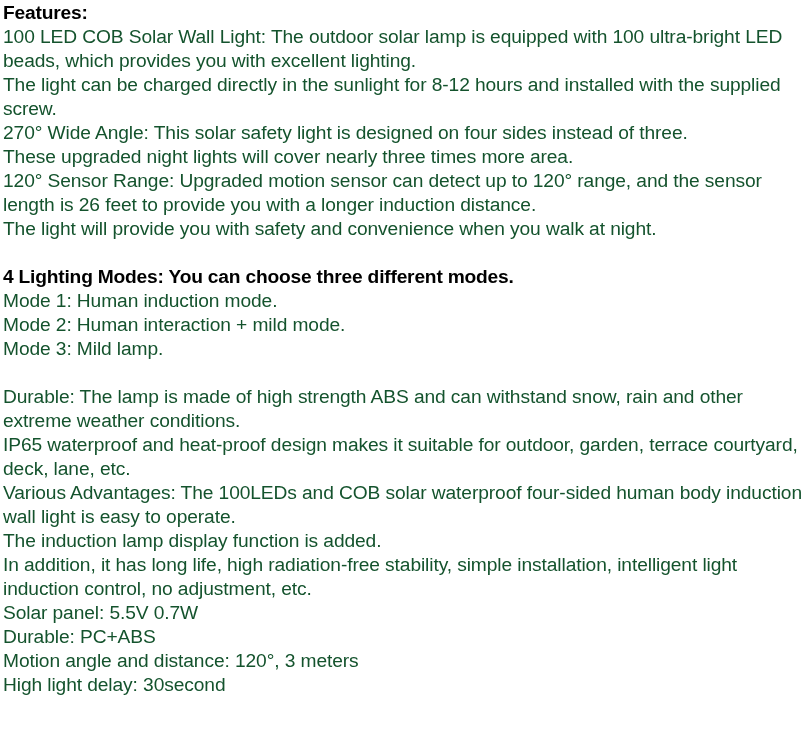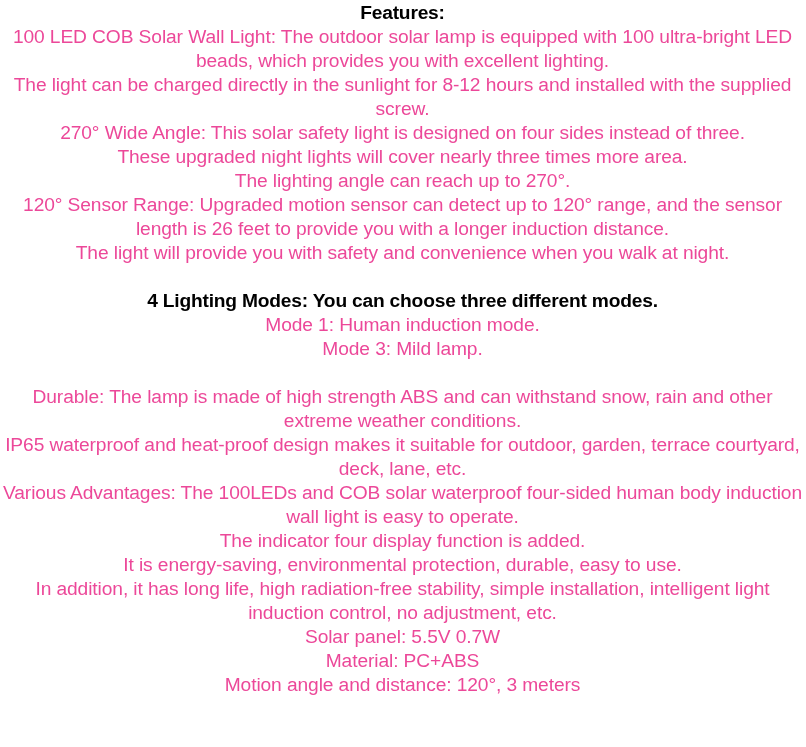--- a/index.html
+++ b/index.html
@@ -17,38 +17,37 @@
     -webkit-font-smoothing: antialiased;
   }
 
   #page {
     width: 806px;
     height: 747px;
     box-sizing: border-box;
     padding: 1px 4px 0 3px;
     background: #ffffff;
     position: relative;
-    text-align: center;
   }
 
   .block {
     margin: 0;
     padding: 0;
   }
 
   
   .line {
     display: block;
     font-size: 19.2px;
     line-height: 24px;
     letter-spacing: -0.1px;
     white-space: normal;
     margin: 0;
     padding: 0;
-    color: #ec4899;
+    color: #14532d;
   }
 
   .line.heading {
     font-weight: bold;
     letter-spacing: -0.2px;
     color: #000000;
   }
 
   
   .line.wrap {
@@ -66,42 +65,42 @@
 <body>
 
 <div id="page">
 
   <div class="block">
     <span class="line heading">Features:</span>
     <span class="line wrap">100 LED COB Solar Wall Light: The outdoor solar lamp is equipped with 100 ultra-bright LED beads, which provides you with excellent lighting.</span>
     <span class="line wrap">The light can be charged directly in the sunlight for 8-12 hours and installed with the supplied screw.</span>
     <span class="line wrap">270° Wide Angle: This solar safety light is designed on four sides instead of three.</span>
     <span class="line wrap">These upgraded night lights will cover nearly three times more area.</span>
-    <span class="line wrap">The lighting angle can reach up to 270°.</span>
     <span class="line wrap">120° Sensor Range: Upgraded motion sensor can detect up to 120° range, and the sensor length is 26 feet to provide you with a longer induction distance.</span>
     <span class="line wrap">The light will provide you with safety and convenience when you walk at night.</span>
   </div>
 
   <span class="spacer"></span>
 
   <div class="block">
     <span class="line heading">4 Lighting Modes: You can choose three different modes.</span>
     <span class="line wrap">Mode 1: Human induction mode.</span>
+    <span class="line wrap">Mode 2: Human interaction + mild mode.</span>
     <span class="line wrap">Mode 3: Mild lamp.</span>
   </div>
 
   <span class="spacer"></span>
 
   <div class="block">
     <span class="line wrap">Durable: The lamp is made of high strength ABS and can withstand snow, rain and other extreme weather conditions.</span>
     <span class="line wrap">IP65 waterproof and heat-proof design makes it suitable for outdoor, garden, terrace courtyard, deck, lane, etc.</span>
     <span class="line wrap">Various Advantages: The 100LEDs and COB solar waterproof four-sided human body induction wall light is easy to operate.</span>
-    <span class="line wrap">The indicator four display function is added.</span>
-    <span class="line wrap">It is energy-saving, environmental protection, durable, easy to use.</span>
+    <span class="line wrap">The induction lamp display function is added.</span>
     <span class="line wrap">In addition, it has long life, high radiation-free stability, simple installation, intelligent light induction control, no adjustment, etc.</span>
     <span class="line wrap">Solar panel: 5.5V 0.7W</span>
-    <span class="line wrap">Material: PC+ABS</span>
+    <span class="line wrap">Durable: PC+ABS</span>
     <span class="line wrap">Motion angle and distance: 120°, 3 meters</span>
+    <span class="line wrap">High light delay: 30second</span>
   </div>
 
   <span class="spacer"></span>
 
 </div>
 
 </body></html>

